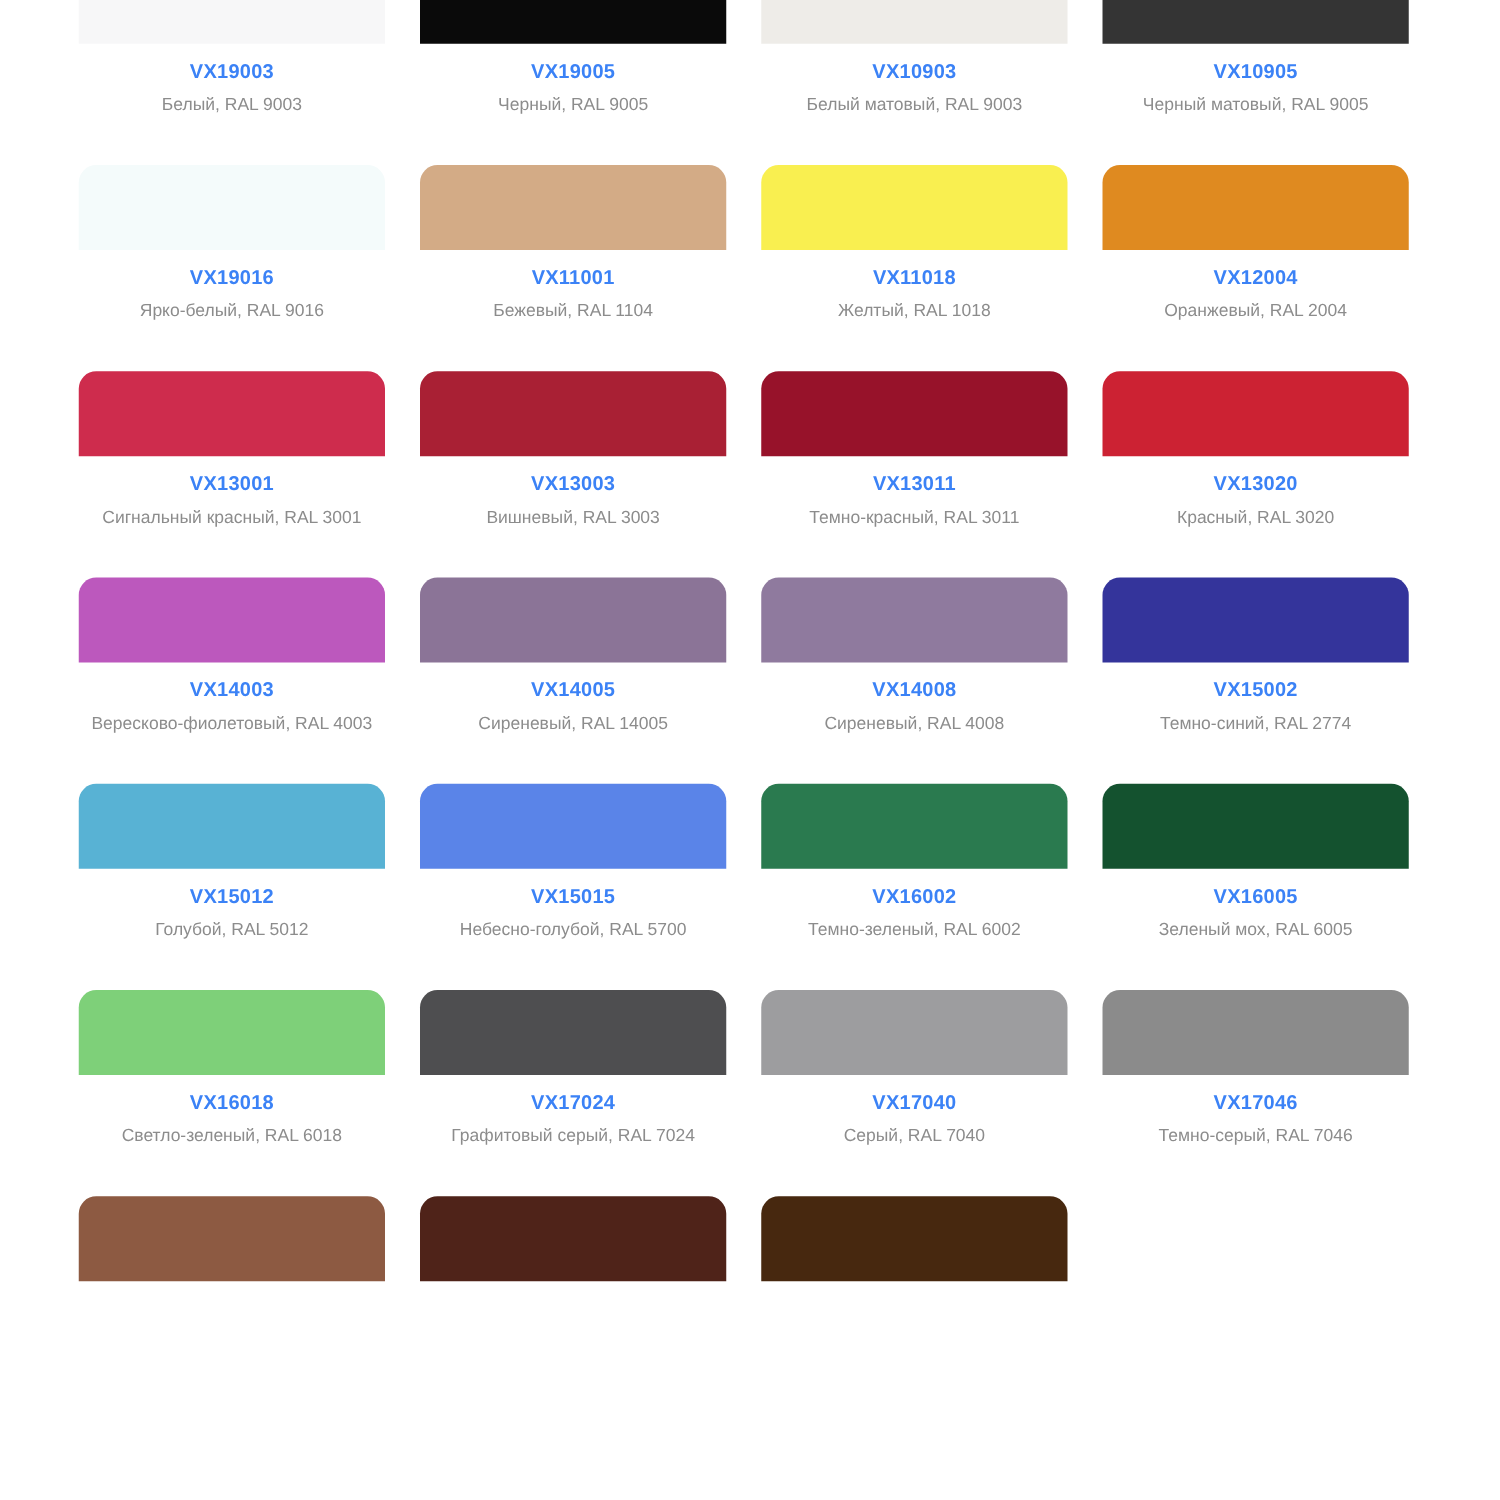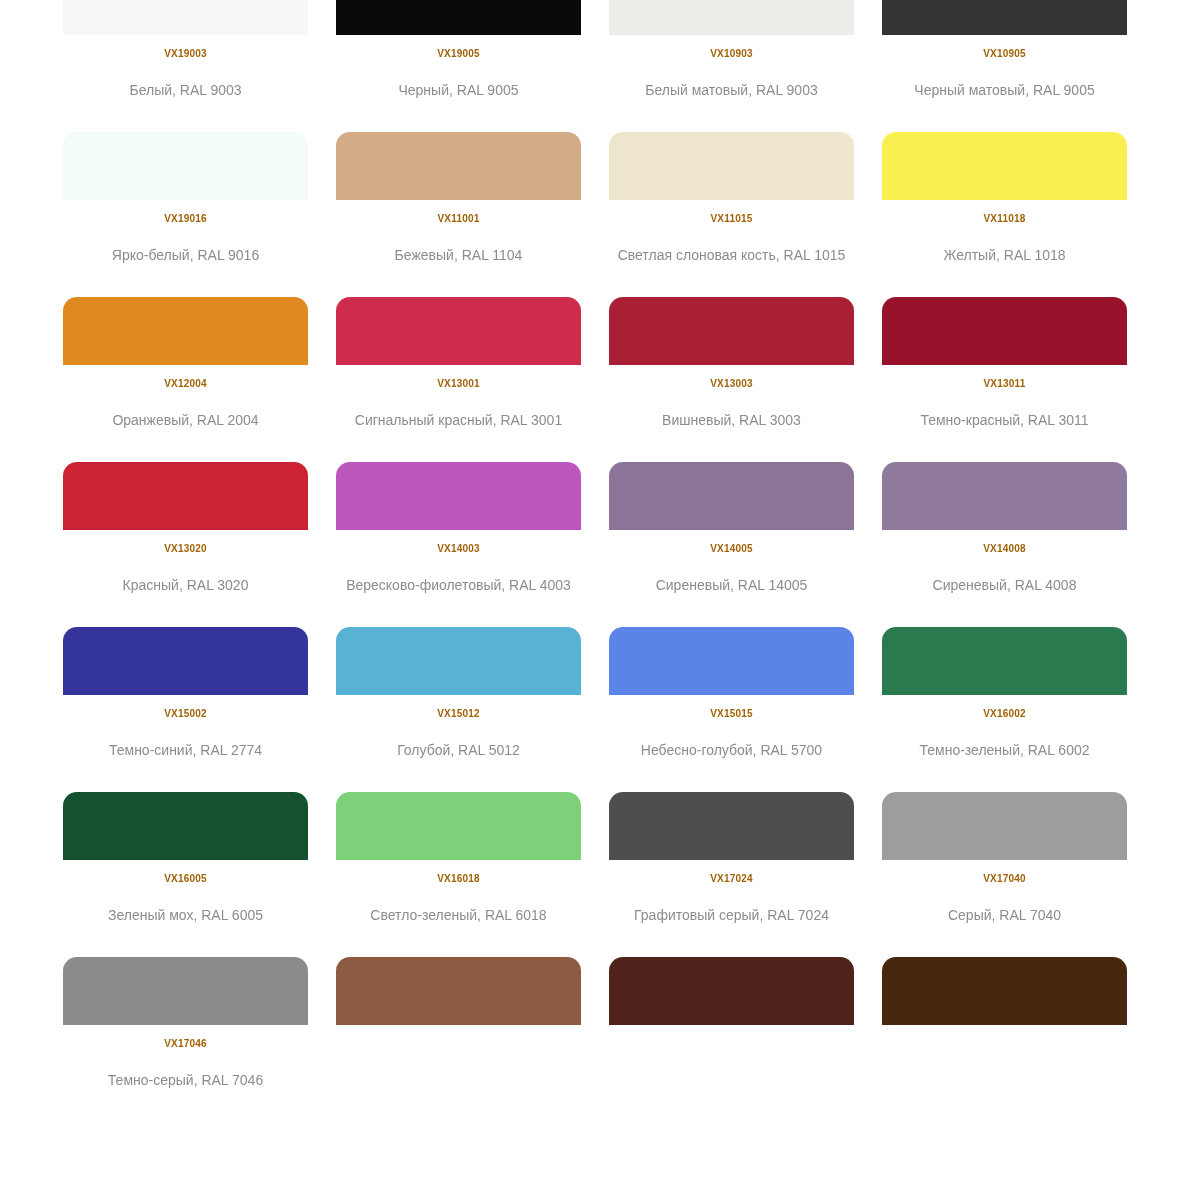--- a/index.html
+++ b/index.html
@@ -40,29 +40,29 @@
 
   .swatch-chip {
     width: 245px;
     height: 68px;
     border-radius: 14px 14px 0 0;
     flex: 0 0 auto;
   }
 
   .swatch-code {
     margin-top: 13px;
-    font-size: 10px;
+    font-size: 16px;
     font-weight: 700;
-    color: #a16207;
+    color: #3b82f6;
     letter-spacing: 0.2px;
     line-height: 1.25;
   }
 
   .swatch-desc {
-    margin-top: 19px;
+    margin-top: 5px;
     font-size: 14px;
     font-weight: 400;
     color: #8c8c8c;
     line-height: 1.45;
     width: 245px;
     padding: 0 2px;
     box-sizing: border-box;
   }
 </style>
 </head>
@@ -94,25 +94,20 @@
       <div class="swatch-chip" style="background: rgb(244, 251, 251);"></div>
       <div class="swatch-code">VX19016</div>
       <div class="swatch-desc">Ярко-белый, RAL 9016</div>
     </div>
     <div class="swatch-card">
       <div class="swatch-chip" style="background: rgb(211, 171, 134);"></div>
       <div class="swatch-code">VX11001</div>
       <div class="swatch-desc">Бежевый, RAL 1104</div>
     </div>
     <div class="swatch-card">
-      <div class="swatch-chip" style="background: rgb(238, 229, 205);"></div>
-      <div class="swatch-code">VX11015</div>
-      <div class="swatch-desc">Светлая слоновая кость, RAL 1015</div>
-    </div>
-    <div class="swatch-card">
       <div class="swatch-chip" style="background: rgb(249, 239, 80);"></div>
       <div class="swatch-code">VX11018</div>
       <div class="swatch-desc">Желтый, RAL 1018</div>
     </div>
     <div class="swatch-card">
       <div class="swatch-chip" style="background: rgb(223, 138, 32);"></div>
       <div class="swatch-code">VX12004</div>
       <div class="swatch-desc">Оранжевый, RAL 2004</div>
     </div>
     <div class="swatch-card">

